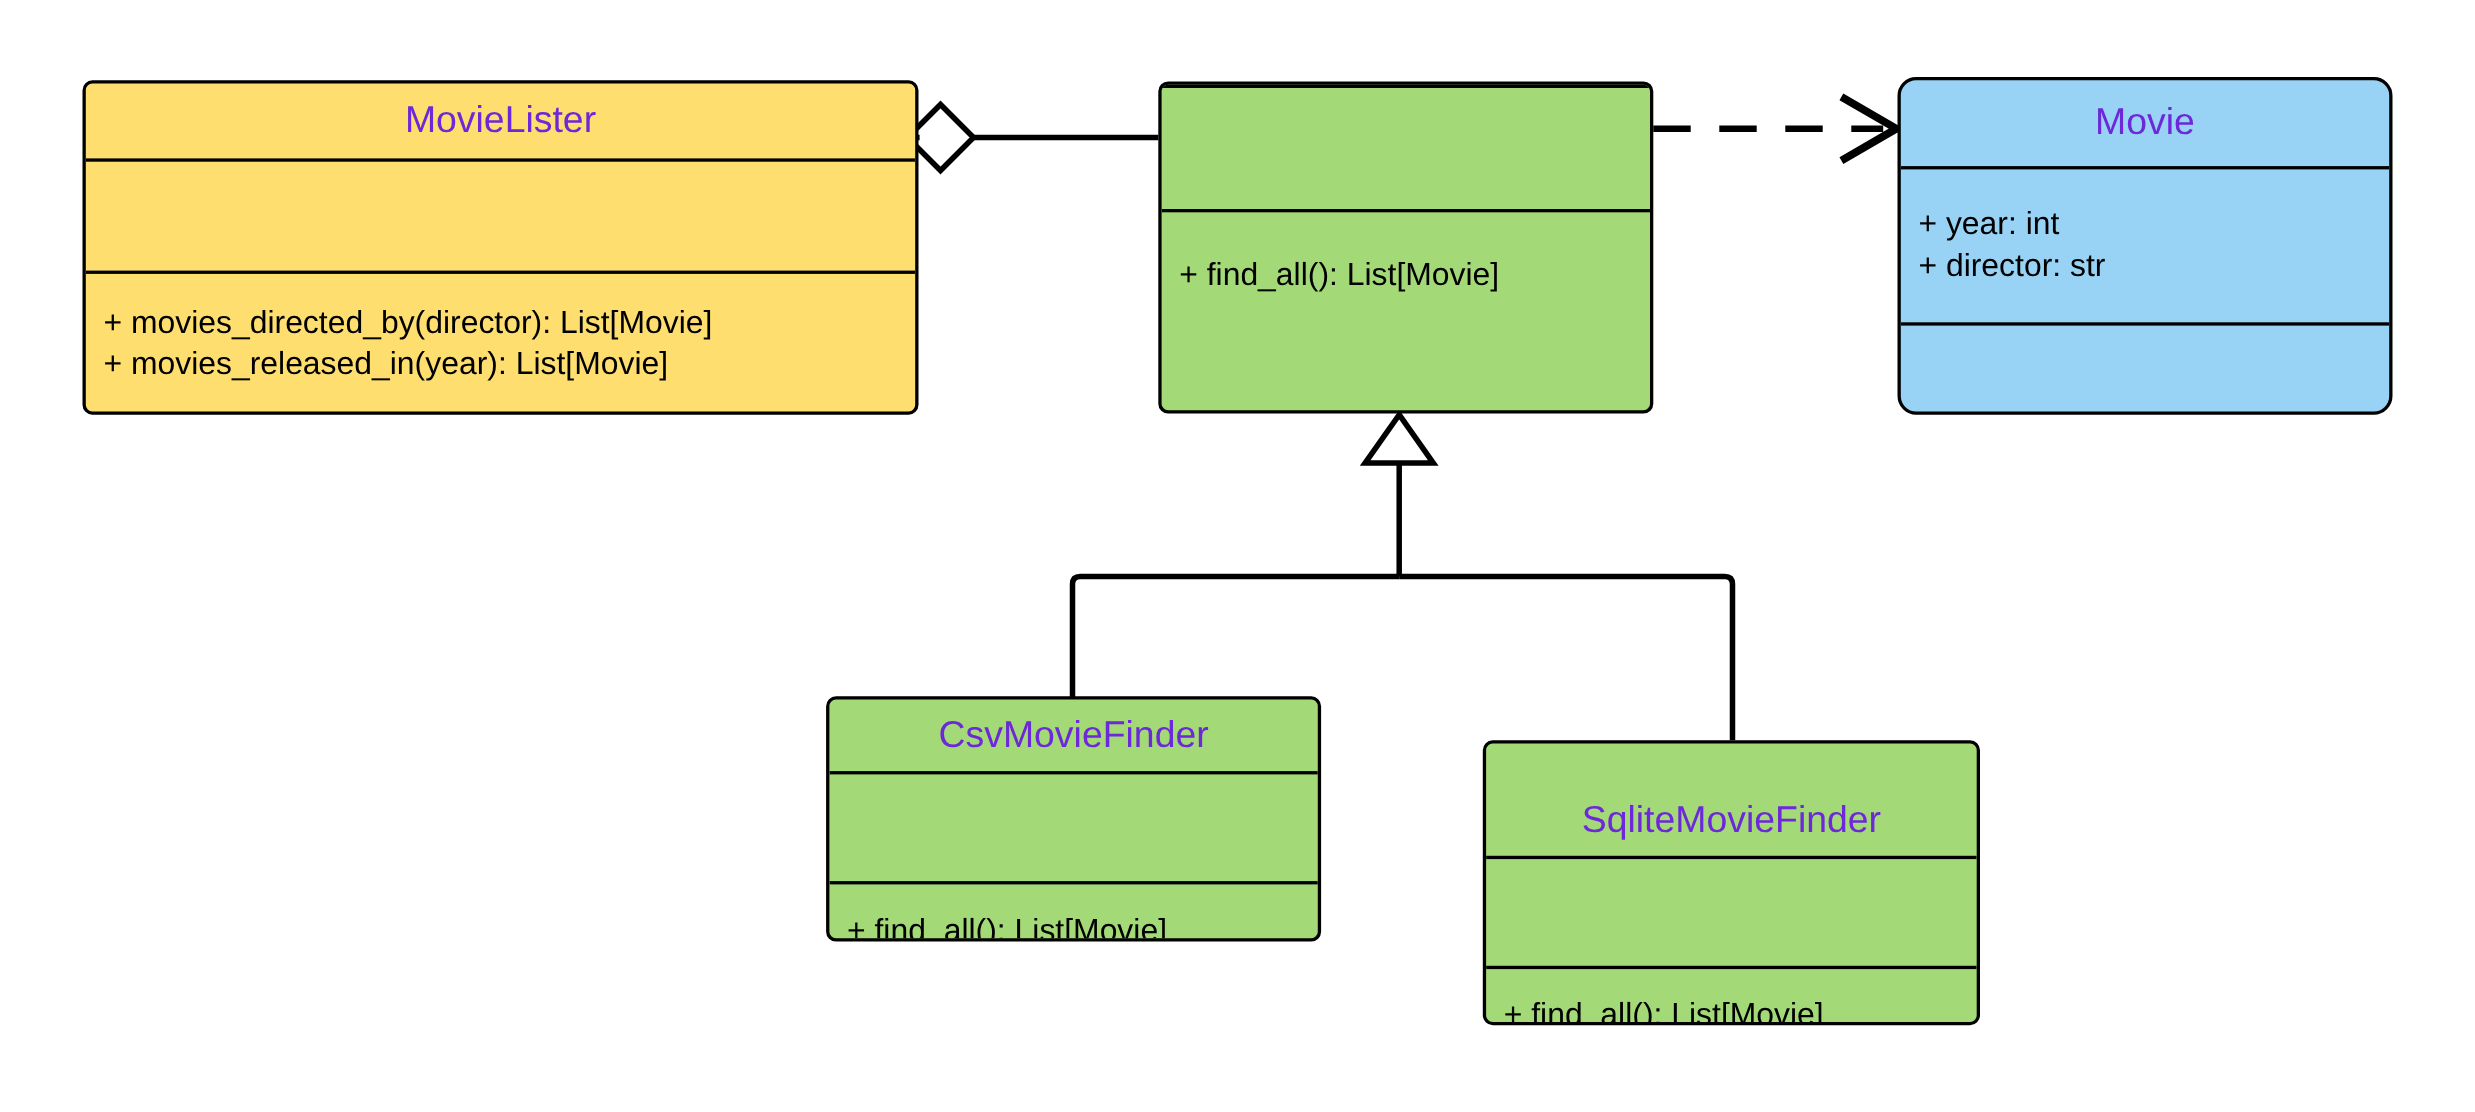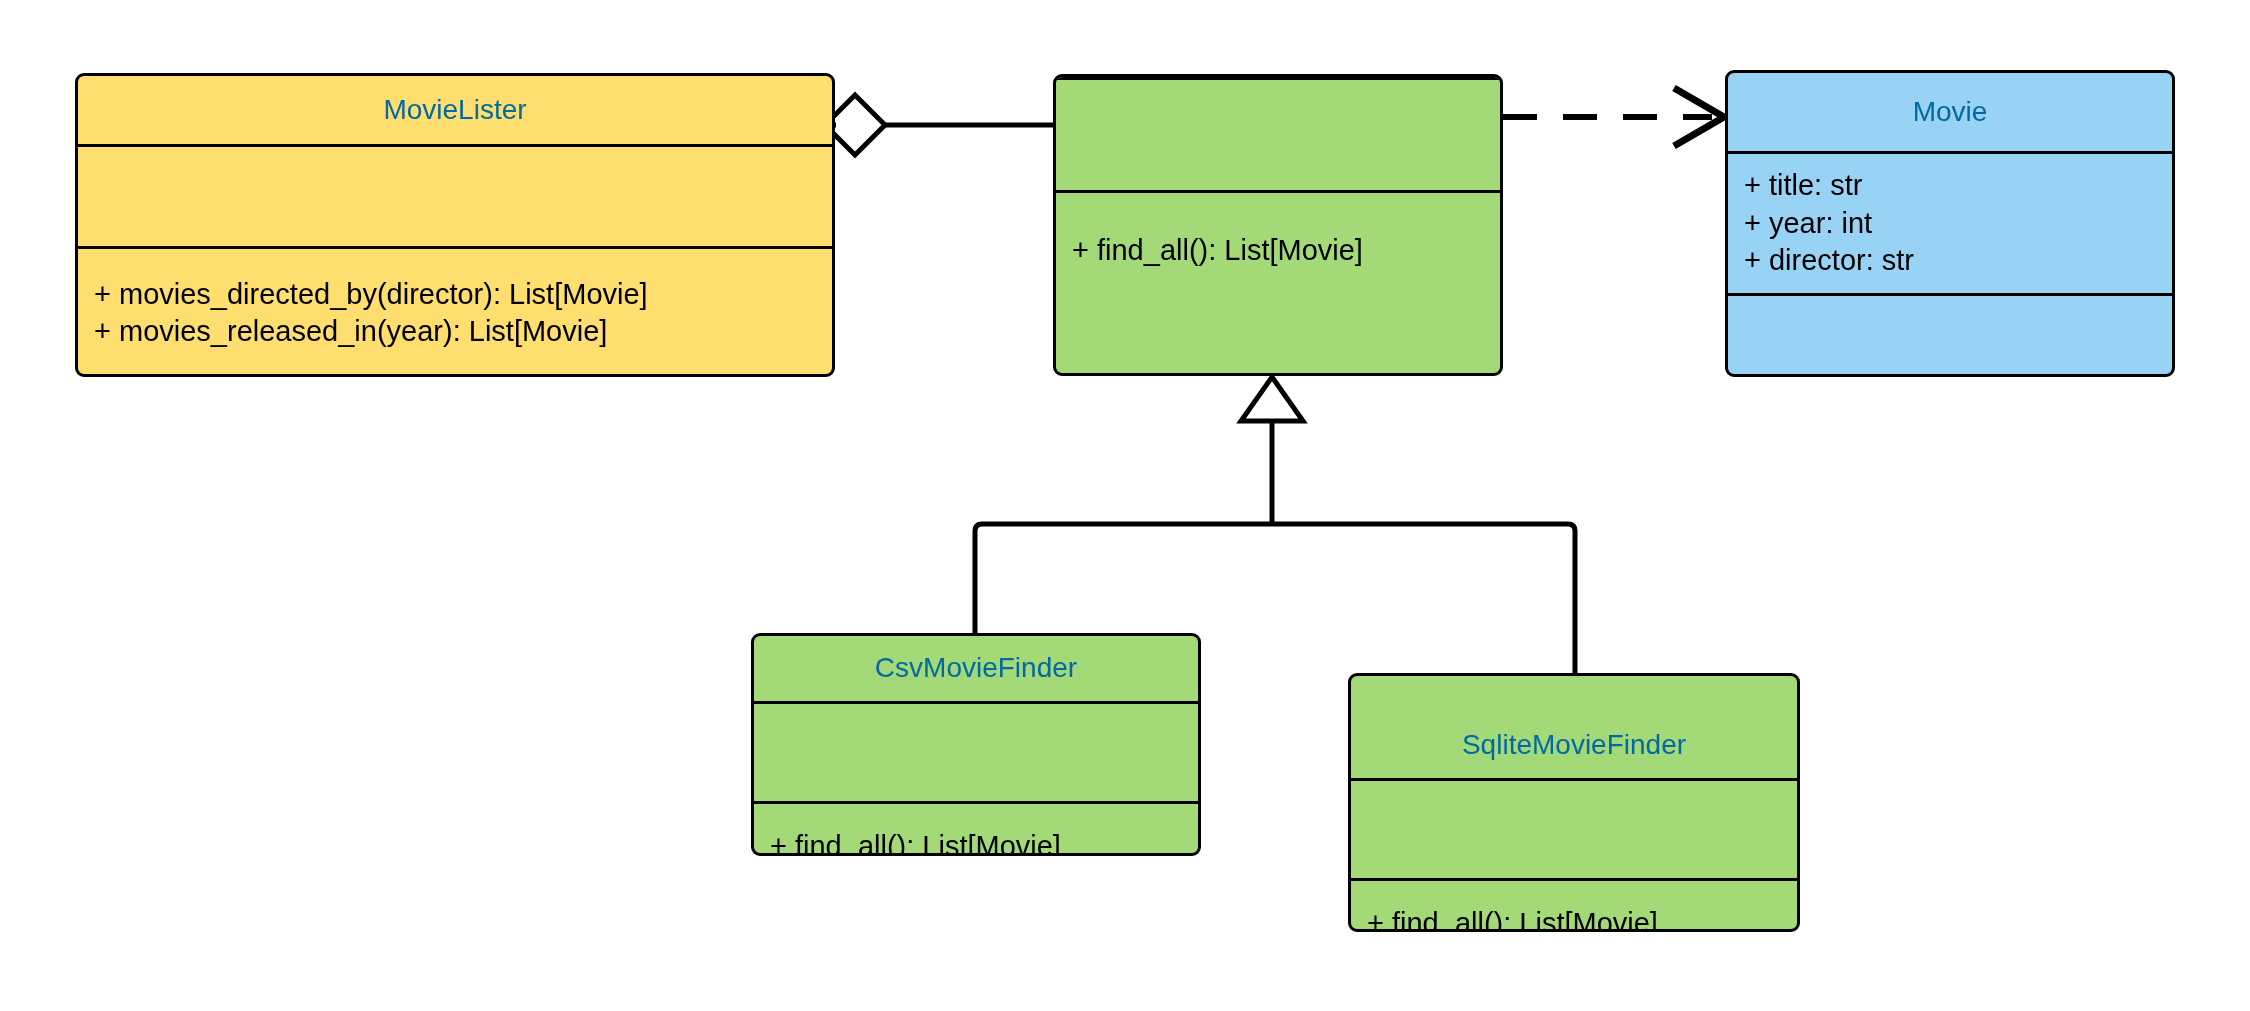--- a/index.html
+++ b/index.html
@@ -33,22 +33,22 @@
     border-radius: 9px;
     overflow: hidden;
     z-index: 5;
   }
   .uml-name {
     box-sizing: border-box;
     display: flex;
     align-items: center;
     justify-content: center;
     text-align: center;
-    font-size: 28px;
-    color: #0369a1;
+    font-size: 34px;
+    color: #6d28d9;
     line-height: 1.1;
     padding: 0 10px;
   }
   .uml-compartment {
     box-sizing: border-box;
     border-top: 3px solid #000000;
     padding: 10px 16px 0 16px;
     display: flex;
     flex-direction: column;
     justify-content: center;
@@ -59,21 +59,21 @@
   }
   .uml-row {
     font-size: 29px;
     color: #000000;
     line-height: 1.29;
     white-space: nowrap;
     text-align: left;
   }
   .fill-yellow { background: #fdde6e; }
   .fill-green  { background: #a3d977; }
-  .fill-blue   { background: #98d3f5; }
+  .fill-blue   { background: #98d3f5; border-radius: 17px; }
 </style>
 </head>
 <body>
 
 <div id="canvas">
 
   <svg id="edges" viewBox="0 0 2250 1011" width="2250" height="1011" xmlns="http://www.w3.org/2000/svg">
 
     
     <g>
@@ -109,21 +109,20 @@
   <div class="uml-class fill-green" style="left:1053px; top:74px; width:450px; height:302px;">
     <div class="uml-compartment" style="height:113px;"></div>
     <div class="uml-compartment centered-rows" style="height:118px;">
       <div class="uml-row">+ find_all(): List[Movie]</div>
     </div>
   </div>
 
   <div class="uml-class fill-blue" style="left:1725px; top:70px; width:450px; height:307px;">
     <div class="uml-name" style="height:78px;">Movie</div>
     <div class="uml-compartment centered-rows" style="height:142px;">
-      <div class="uml-row">+ title: str</div>
       <div class="uml-row">+ year: int</div>
       <div class="uml-row">+ director: str</div>
     </div>
     <div class="uml-compartment" style="height:81px;"></div>
   </div>
 
   <div class="uml-class fill-green" style="left:751px; top:633px; width:450px; height:223px;">
     <div class="uml-name" style="height:65px;">CsvMovieFinder</div>
     <div class="uml-compartment" style="height:100px;"></div>
     <div class="uml-compartment centered-rows" style="height:88px;">

